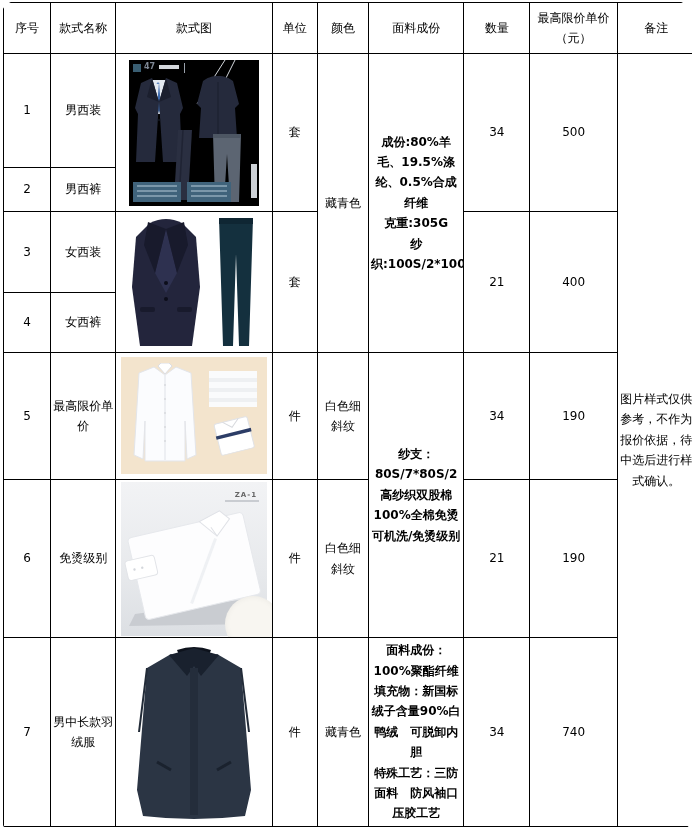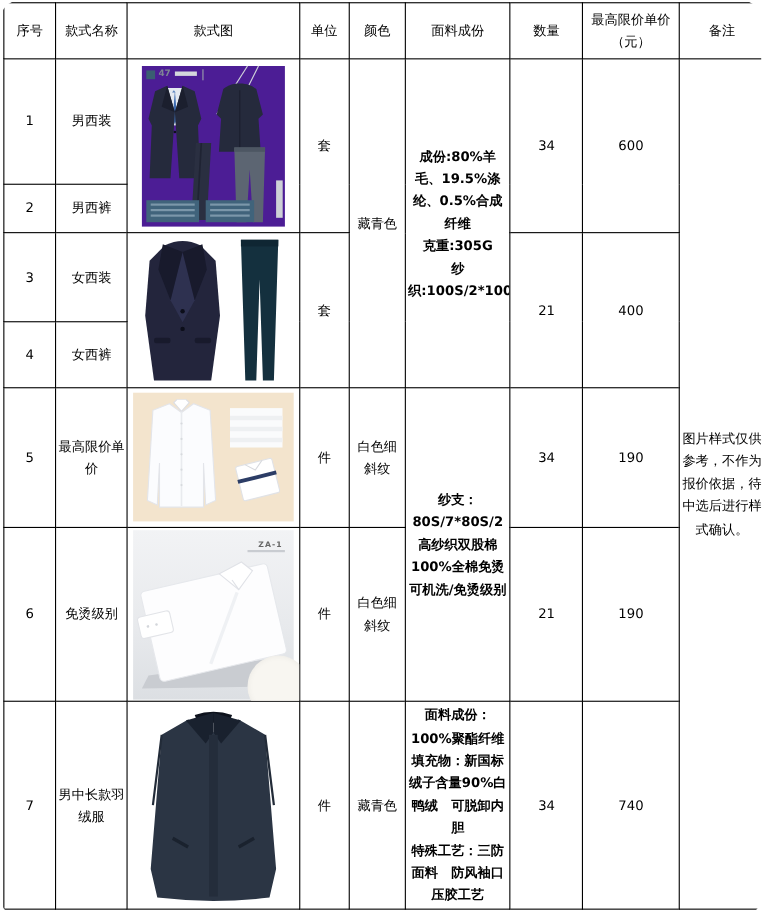--- a/index.html
+++ b/index.html
@@ -12,21 +12,21 @@
   tr.r5{height:127px}tr.r6{height:158px}tr.r7{height:189px}
   td.img-cell{padding:0;background:#fff;}
   .pre{white-space:pre-line;font-weight:bold;}
   .fabric{line-height:2.05;}
   .fabric-left{text-align:left;line-height:1.95;padding:2px 5px;margin-left:44px;}
   .remark{line-height:2.1;padding:0 5px;}
   
   .fig{position:relative;margin:0 auto;}
   
   .catalog{width:146px;height:152px;background:#fff;}
-  .catalog .panel{position:absolute;left:8px;top:3px;width:130px;height:146px;background:#4c1d95;}
+  .catalog .panel{position:absolute;left:8px;top:3px;width:130px;height:146px;background:#000000;}
   .catalog .tag-sq{position:absolute;left:4px;top:4px;width:8px;height:8px;background:#3a5e72;}
   .catalog .tag-num{position:absolute;left:15px;top:1px;font-size:8px;font-weight:bold;color:#7e8794;line-height:11px;}
   .catalog .tag-line{position:absolute;left:30px;top:5px;width:20px;height:4px;background:#d4d7dc;}
   .catalog .tag-div{position:absolute;left:55px;top:3px;width:1px;height:10px;background:#9aa1ab;}
   .catalog .teal-box{position:absolute;bottom:4px;height:20px;background:#40637b;}
   .catalog .teal-box i{display:block;height:2px;background:#8fa8ba;margin:3px 4px 0 4px;opacity:.75;}
   .catalog .side-bar{position:absolute;right:2px;bottom:8px;width:6px;height:34px;background:#cdd1d6;}
   
   .wsuit{width:140px;height:138px;background:#fff;}
   
@@ -121,21 +121,21 @@
           <div class="side-bar"></div>
         </div>
       </div>
     </td>
     <td rowspan="2"><span>套</span></td>
     <td rowspan="4"><span>藏青色</span></td>
     <td rowspan="4" class="fabric pre"><span class="pre">成份:80%羊毛、19.5%涤纶、0.5%合成纤维
 克重:305G
 纱织:100S/2*100S/2</span></td>
     <td rowspan="2"><span>34</span></td>
-    <td rowspan="2"><span>600</span></td>
+    <td rowspan="2"><span>500</span></td>
     <td rowspan="7" class="remark"><span>图片样式仅供参考，不作为报价依据，待中选后进行样式确认。</span></td>
   </tr>
 
   <tr class="r2">
     <td><span>2</span></td>
     <td><span>男西裤</span></td>
   </tr>
 
   <tr class="r3">
     <td><span>3</span></td>

